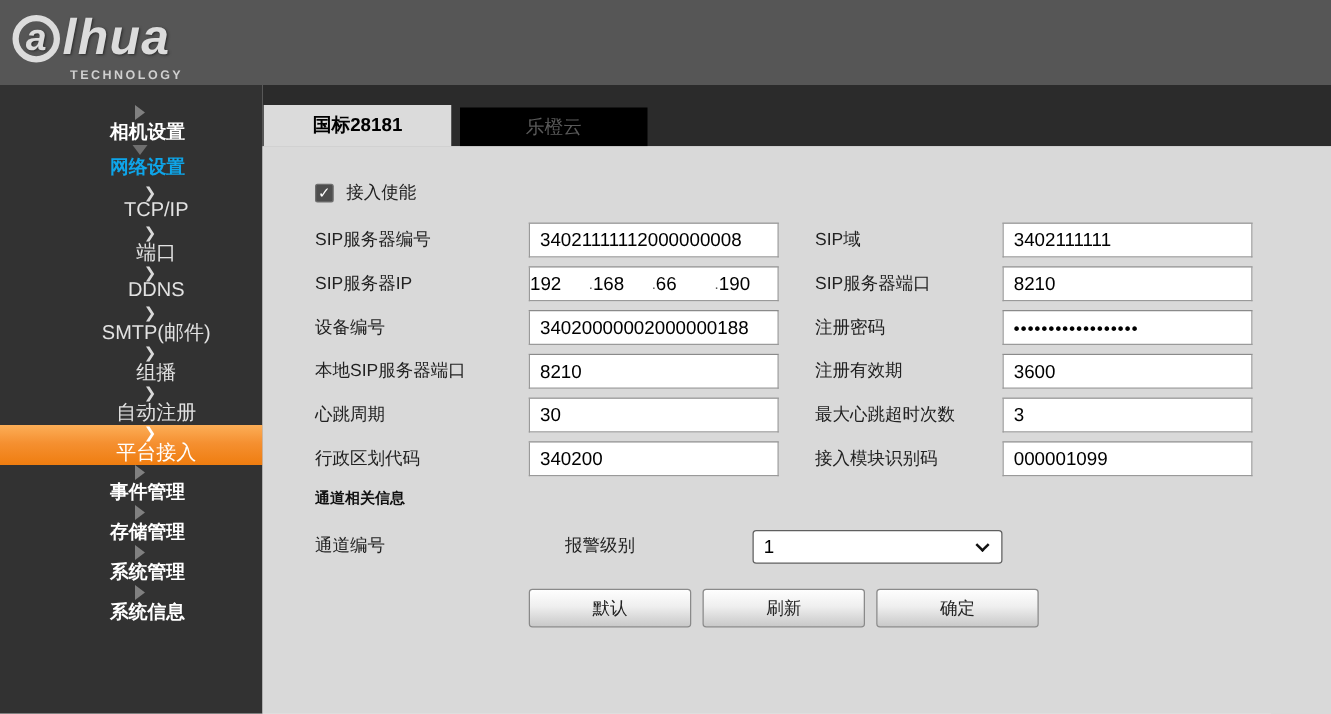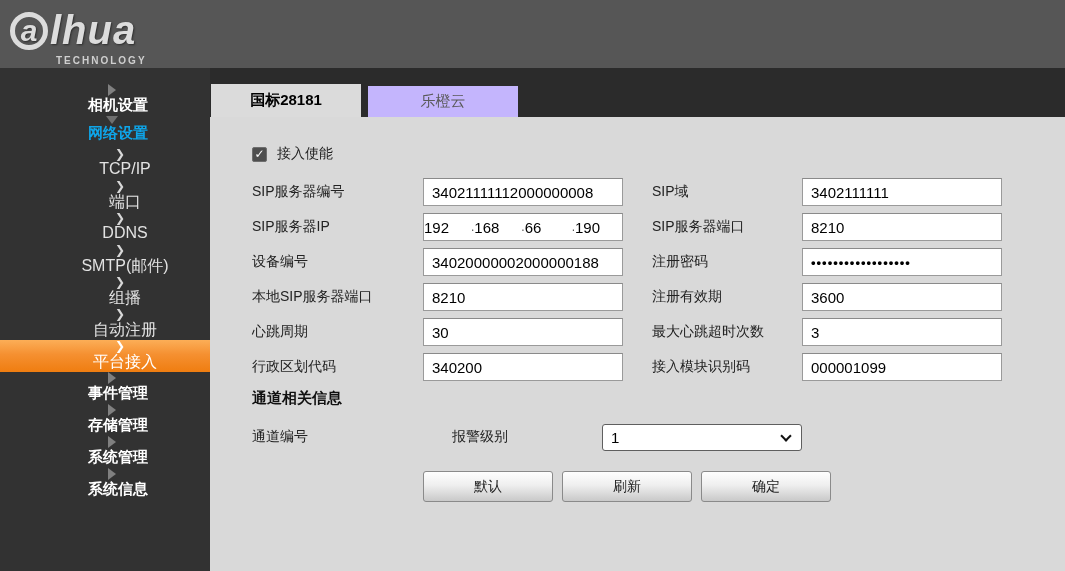--- a/index.html
+++ b/index.html
@@ -39,21 +39,21 @@
   .side-item.active .chev { color:#ffffff; }
   .side-item.active .side-label-sub { color:#ffffff; }
 
   
   .tabstrip { position:absolute; top:68px; left:210px; right:0; height:49px;
               background:#2b2b2b; }
   .tab { position:absolute; bottom:0; width:150px; display:flex; align-items:center;
          justify-content:center; cursor:pointer; }
   .tab.active { left:1px; height:33px; background:#dbdbdb; color:#000;
                 font-weight:bold; font-size:15px;text-align:right; }
-  .tab.inactive { left:158px; height:31px; background:#c4b5fd; color:#5a5a5a;
+  .tab.inactive { left:158px; height:31px; background:#000000; color:#5a5a5a;
                   font-size:15px; }
 
   
   .content { position:absolute; top:117px; left:210px; right:0; bottom:0;
              background:#d9d9d9; padding:27px 0 0 42px; }
 
   .cb-row { display:flex; align-items:center; height:20px; margin-bottom:14px; }
   .checkbox { width:15px; height:15px; background:#4e4e4e; border:1px solid #6e6e6e;
               border-radius:2px; display:flex; align-items:center; justify-content:center;
               cursor:pointer; }
@@ -67,21 +67,21 @@
             background:#fff; font-family:"Liberation Sans",sans-serif; font-size:15px;
             color:#000; padding:0 8px; outline:none; }
   .tinput.pwd { font-size:13px; font-weight:bold; letter-spacing:1px; }
 
   .ipbox { width:200px; height:28px; border:1px solid #9a9a9a; border-top-color:#8a8a8a;
            background:#fff; display:flex; align-items:center; font-size:15px; color:#000;
            cursor:text; }
   .ipseg { flex:1; text-align:left; }
   .ipdot { color:#555; font-size:12px; }
 
-  .sec-header { font-size:15px; font-weight:bold; color:#111;
+  .sec-header { font-size:12px; font-weight:bold; color:#111;
                 margin:6px 16px 15px 0; height:20px; line-height:20px; }
 
   .selectbox { position:relative; width:200px; height:27px; border:1px solid #5f5f5f;
                border-radius:3px; background:#fff; display:flex; align-items:center;
                padding:0 8px; font-size:15px; color:#000; cursor:pointer; }
   .sel-chev { position:absolute; right:11px; top:9px; width:8px; height:8px;
               border-right:2px solid #111; border-bottom:2px solid #111;
               transform:rotate(45deg); margin-top:-2px; }
 
   .btn-row { display:flex; margin:20px 0 0 171px; }

